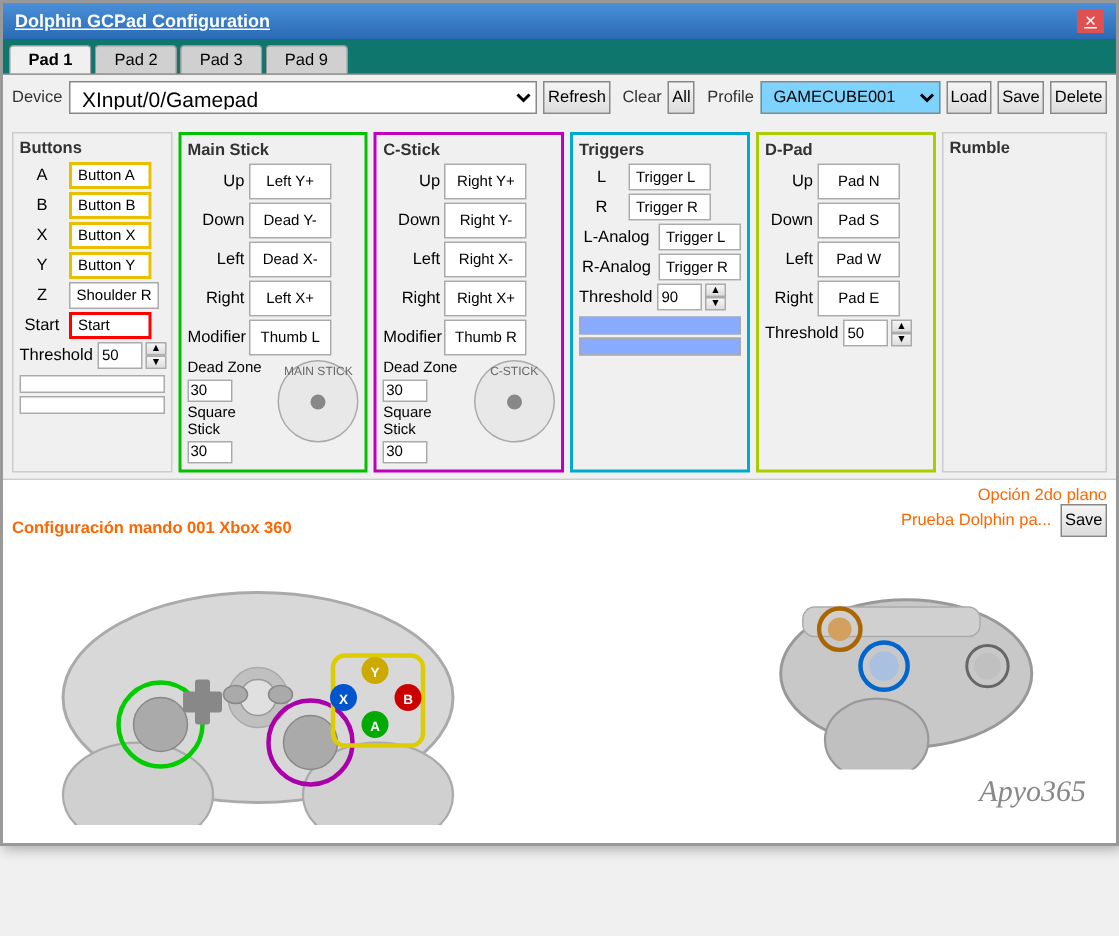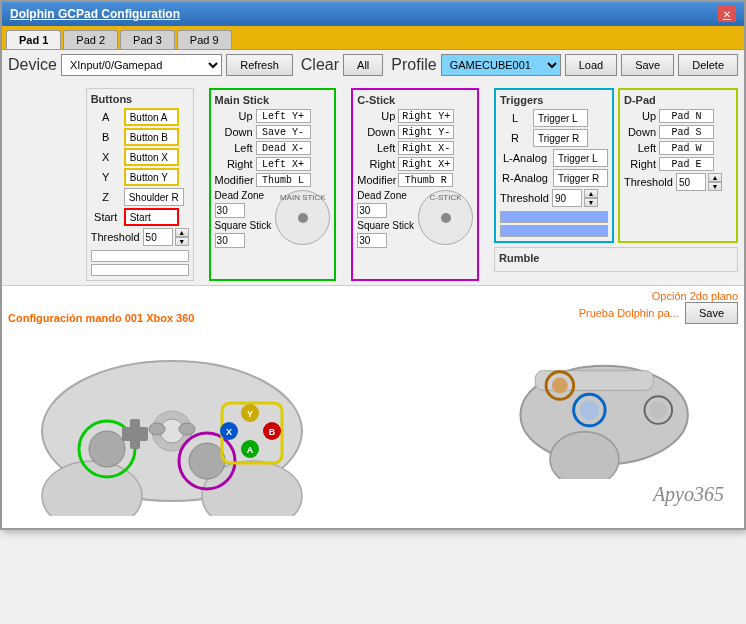--- a/index.html
+++ b/index.html
@@ -34,74 +34,73 @@
       border: none;
       width: 18px;
       height: 16px;
       cursor: pointer;
       font-size: 10px;
       display: flex;
       align-items: center;
       justify-content: center;
     }
     .tab-bar {
-      background: #eab308;
+      background: #0f766e;
       padding: 4px 4px 0 4px;
       display: flex;
       gap: 2px;
       border-bottom: 1px solid #999;
     }
     .tab {
       padding: 3px 12px;
       border: 1px solid #999;
       background: #d0d0d0;
       cursor: pointer;
       border-bottom: none;
       border-radius: 3px 3px 0 0;
       font-size: 11px;
     }
     .tab.active {
       background: #f0f0f0;
       font-weight: bold;
     }
     .section-label {
-      font-size: 16px;
+      font-size: 11px;
       color: #333;
       font-weight: normal;
       text-align: right;
     }
     .device-select {
       flex: 1;
       padding: 2px 4px;
       border: 1px solid #888;
       background: white;
-      font-size: 11px;
+      font-size: 14px;
       height: 22px;
     }
     .btn {
-      padding: 2px 13px;
+      padding: 2px 2px;
       border: 1px solid #888;
       background: linear-gradient(to bottom, #f5f5f5, #ddd);
       cursor: pointer;
       font-size: 11px;
       height: 22px;
     }
     .profile-select {
       padding: 2px 4px;
       border: 1px solid #888;
       background: #7dd3fc;
       font-size: 11px;
       height: 22px;
       width: 120px;
     }
     .panels-row {
       display: flex;
-      gap: 15px;
+      gap: 4px;
       margin-top: 4px;
-      justify-content: flex-end;
     }
     
     .buttons-panel {
       border: 1px solid #ccc;
       padding: 4px;
       min-width: 100px;
     }
     .panel-title {
       font-size: 11px;
       font-weight: bold;
@@ -156,22 +155,21 @@
       font-size: 11px;
       text-align: right;
     }
     .stick-btn {
       border: 1px solid #aaa;
       background: white;
       padding: 1px 3px;
       font-size: 10px;
       cursor: pointer;
       min-width: 55px;
-      height: 14px;
-      font-family: Liberation Mono, monospace;
+      height: 24px;
     }
     .dead-zone-area {
       display: flex;
       gap: 4px;
       margin-top: 3px;
     }
     .dz-col {
       display: flex;
       flex-direction: column;
       gap: 2px;
@@ -442,21 +440,21 @@
     </div>
 
     <div class="stick-panel green">
       <div class="panel-title">Main Stick</div>
       <div class="stick-row">
         <span class="stick-dir-label">Up</span>
         <button class="stick-btn">Left Y+</button>
       </div>
       <div class="stick-row">
         <span class="stick-dir-label">Down</span>
-        <button class="stick-btn">Save Y-</button>
+        <button class="stick-btn">Dead Y-</button>
       </div>
       <div class="stick-row">
         <span class="stick-dir-label">Left</span>
         <button class="stick-btn">Dead X-</button>
       </div>
       <div class="stick-row">
         <span class="stick-dir-label">Right</span>
         <button class="stick-btn">Left X+</button>
       </div>
       <div class="stick-row">
@@ -506,21 +504,21 @@
           <span class="dz-label">Square Stick</span>
           <input class="dz-input" type="text" value="30" style="">
         </div>
         <div class="stick-visual">
           <span class="stick-label-overlay">C-STICK</span>
           <div class="stick-dot"></div>
         </div>
       </div>
     </div>
 
-    <div style="display: flex; flex-direction: column; gap: 4px;">
+    <div style="display: flex; flex-direction: row; gap: 4px;">
 
       <div style="display: flex; gap: 4px;">
 
         <div class="triggers-panel">
           <div class="panel-title">Triggers</div>
           <div class="button-row">
             <span class="key-label">L</span>
             <button class="key-btn">Trigger L</button>
           </div>
           <div class="button-row">

